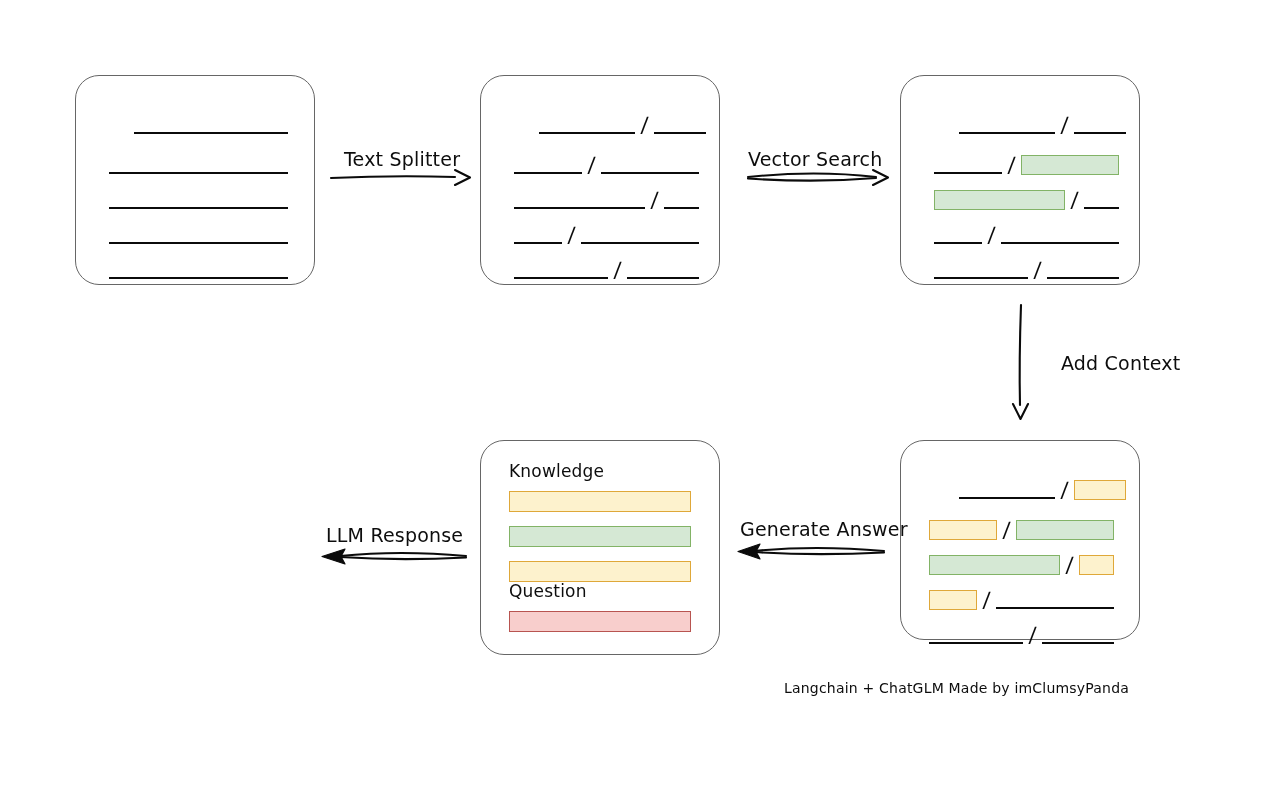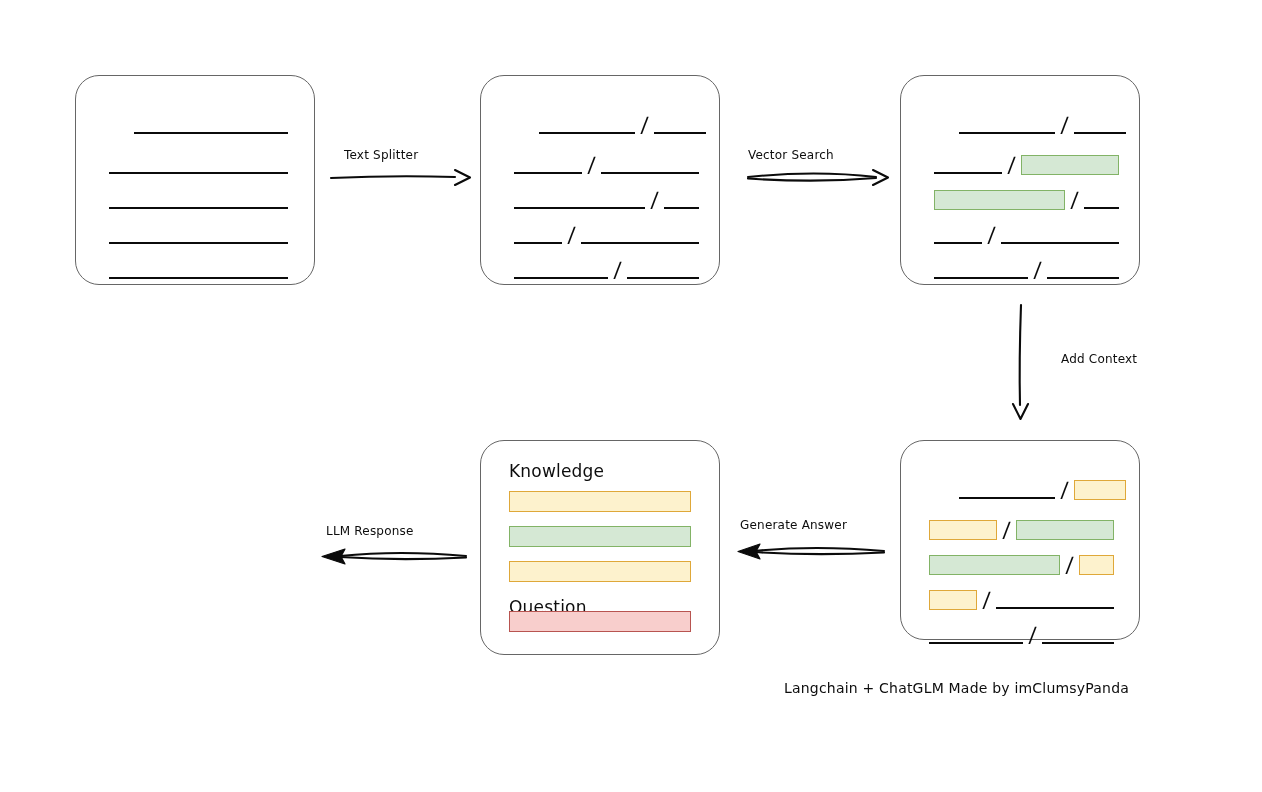--- a/index.html
+++ b/index.html
@@ -77,21 +77,21 @@
     border-width: 1.5px;
     border-style: solid;
     height: 21px;
   }
   .bar.green { background: #d5e8d4; border-color: #82b366; }
   .bar.yellow { background: #fdf2cd; border-color: #dfa839; }
   .bar.red { background: #f8cecc; border-color: #b85450; }
   .edge-label {
     position: absolute;
     font-family: "DejaVu Sans", sans-serif;
-    font-size: 12px;
+    font-size: 19px;
     color: #0d0d0d;
     white-space: nowrap;
     letter-spacing: 0.2px;
   }
   .footer {
     position: absolute;
     font-family: "DejaVu Sans", sans-serif;
     font-size: 14px;
     color: #0d0d0d;
     white-space: nowrap;
@@ -250,21 +250,21 @@
       </div>
     </div>
 
   <div class="node" id="prompt-node" style="left: 480px; top: 440px; width: 240px; height: 215px;">
     <div class="node-title" id="knowledge-title" style="left:28px; top:20px;">Knowledge</div>
     <div id="knowledge-bars">
         <div class="bar yellow" style="left: 28px; top: 50px; width: 182px;"></div>
         <div class="bar green" style="left: 28px; top: 85px; width: 182px;"></div>
         <div class="bar yellow" style="left: 28px; top: 120px; width: 182px;"></div>
       </div>
-    <div class="node-title" id="question-title" style="left:28px; top:140px;margin-top:16px;">Question</div>
+    <div class="node-title" id="question-title" style="left:28px; top:140px;">Question</div>
     <div id="question-bars">
         <div class="bar red" style="left: 28px; top: 170px; width: 182px;"></div>
       </div>
   </div>
 
 
   <div id="edge-labels">
       <div class="edge-label" style="left: 344px; top: 148px;">Text Splitter</div>
       <div class="edge-label" style="left: 748px; top: 148px;">Vector Search</div>
       <div class="edge-label" style="left: 1061px; top: 352px;">Add Context</div>

